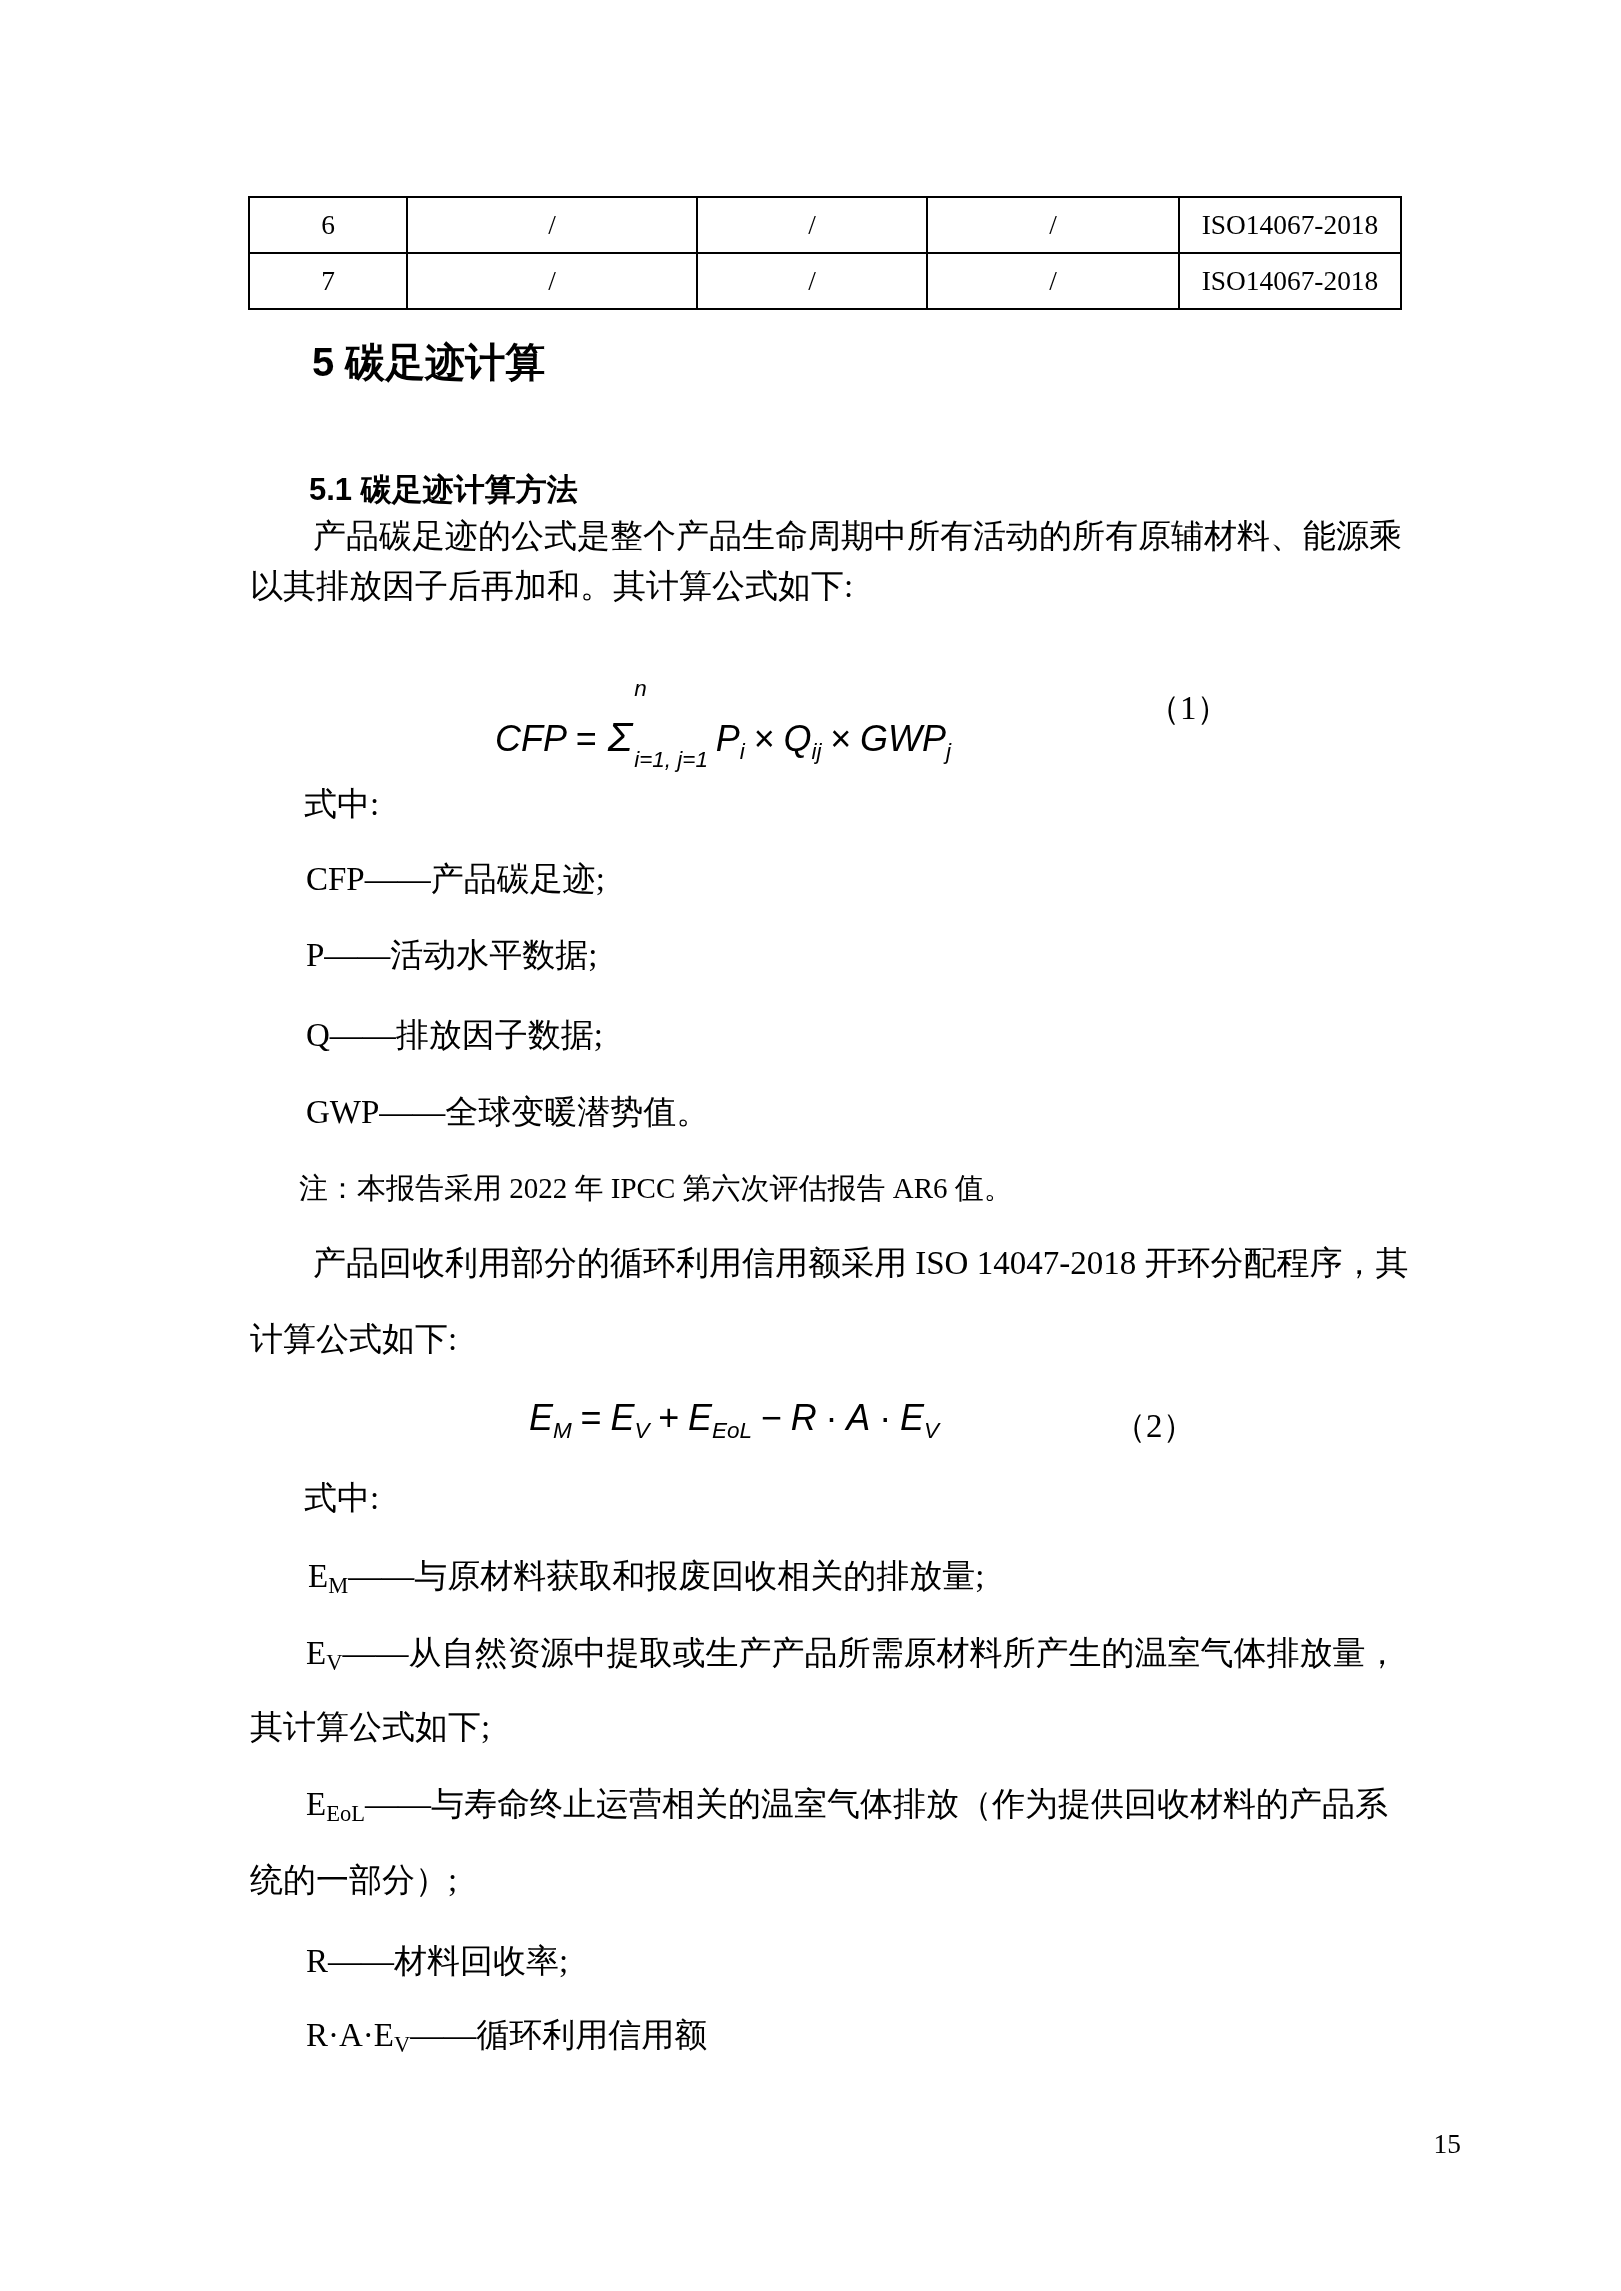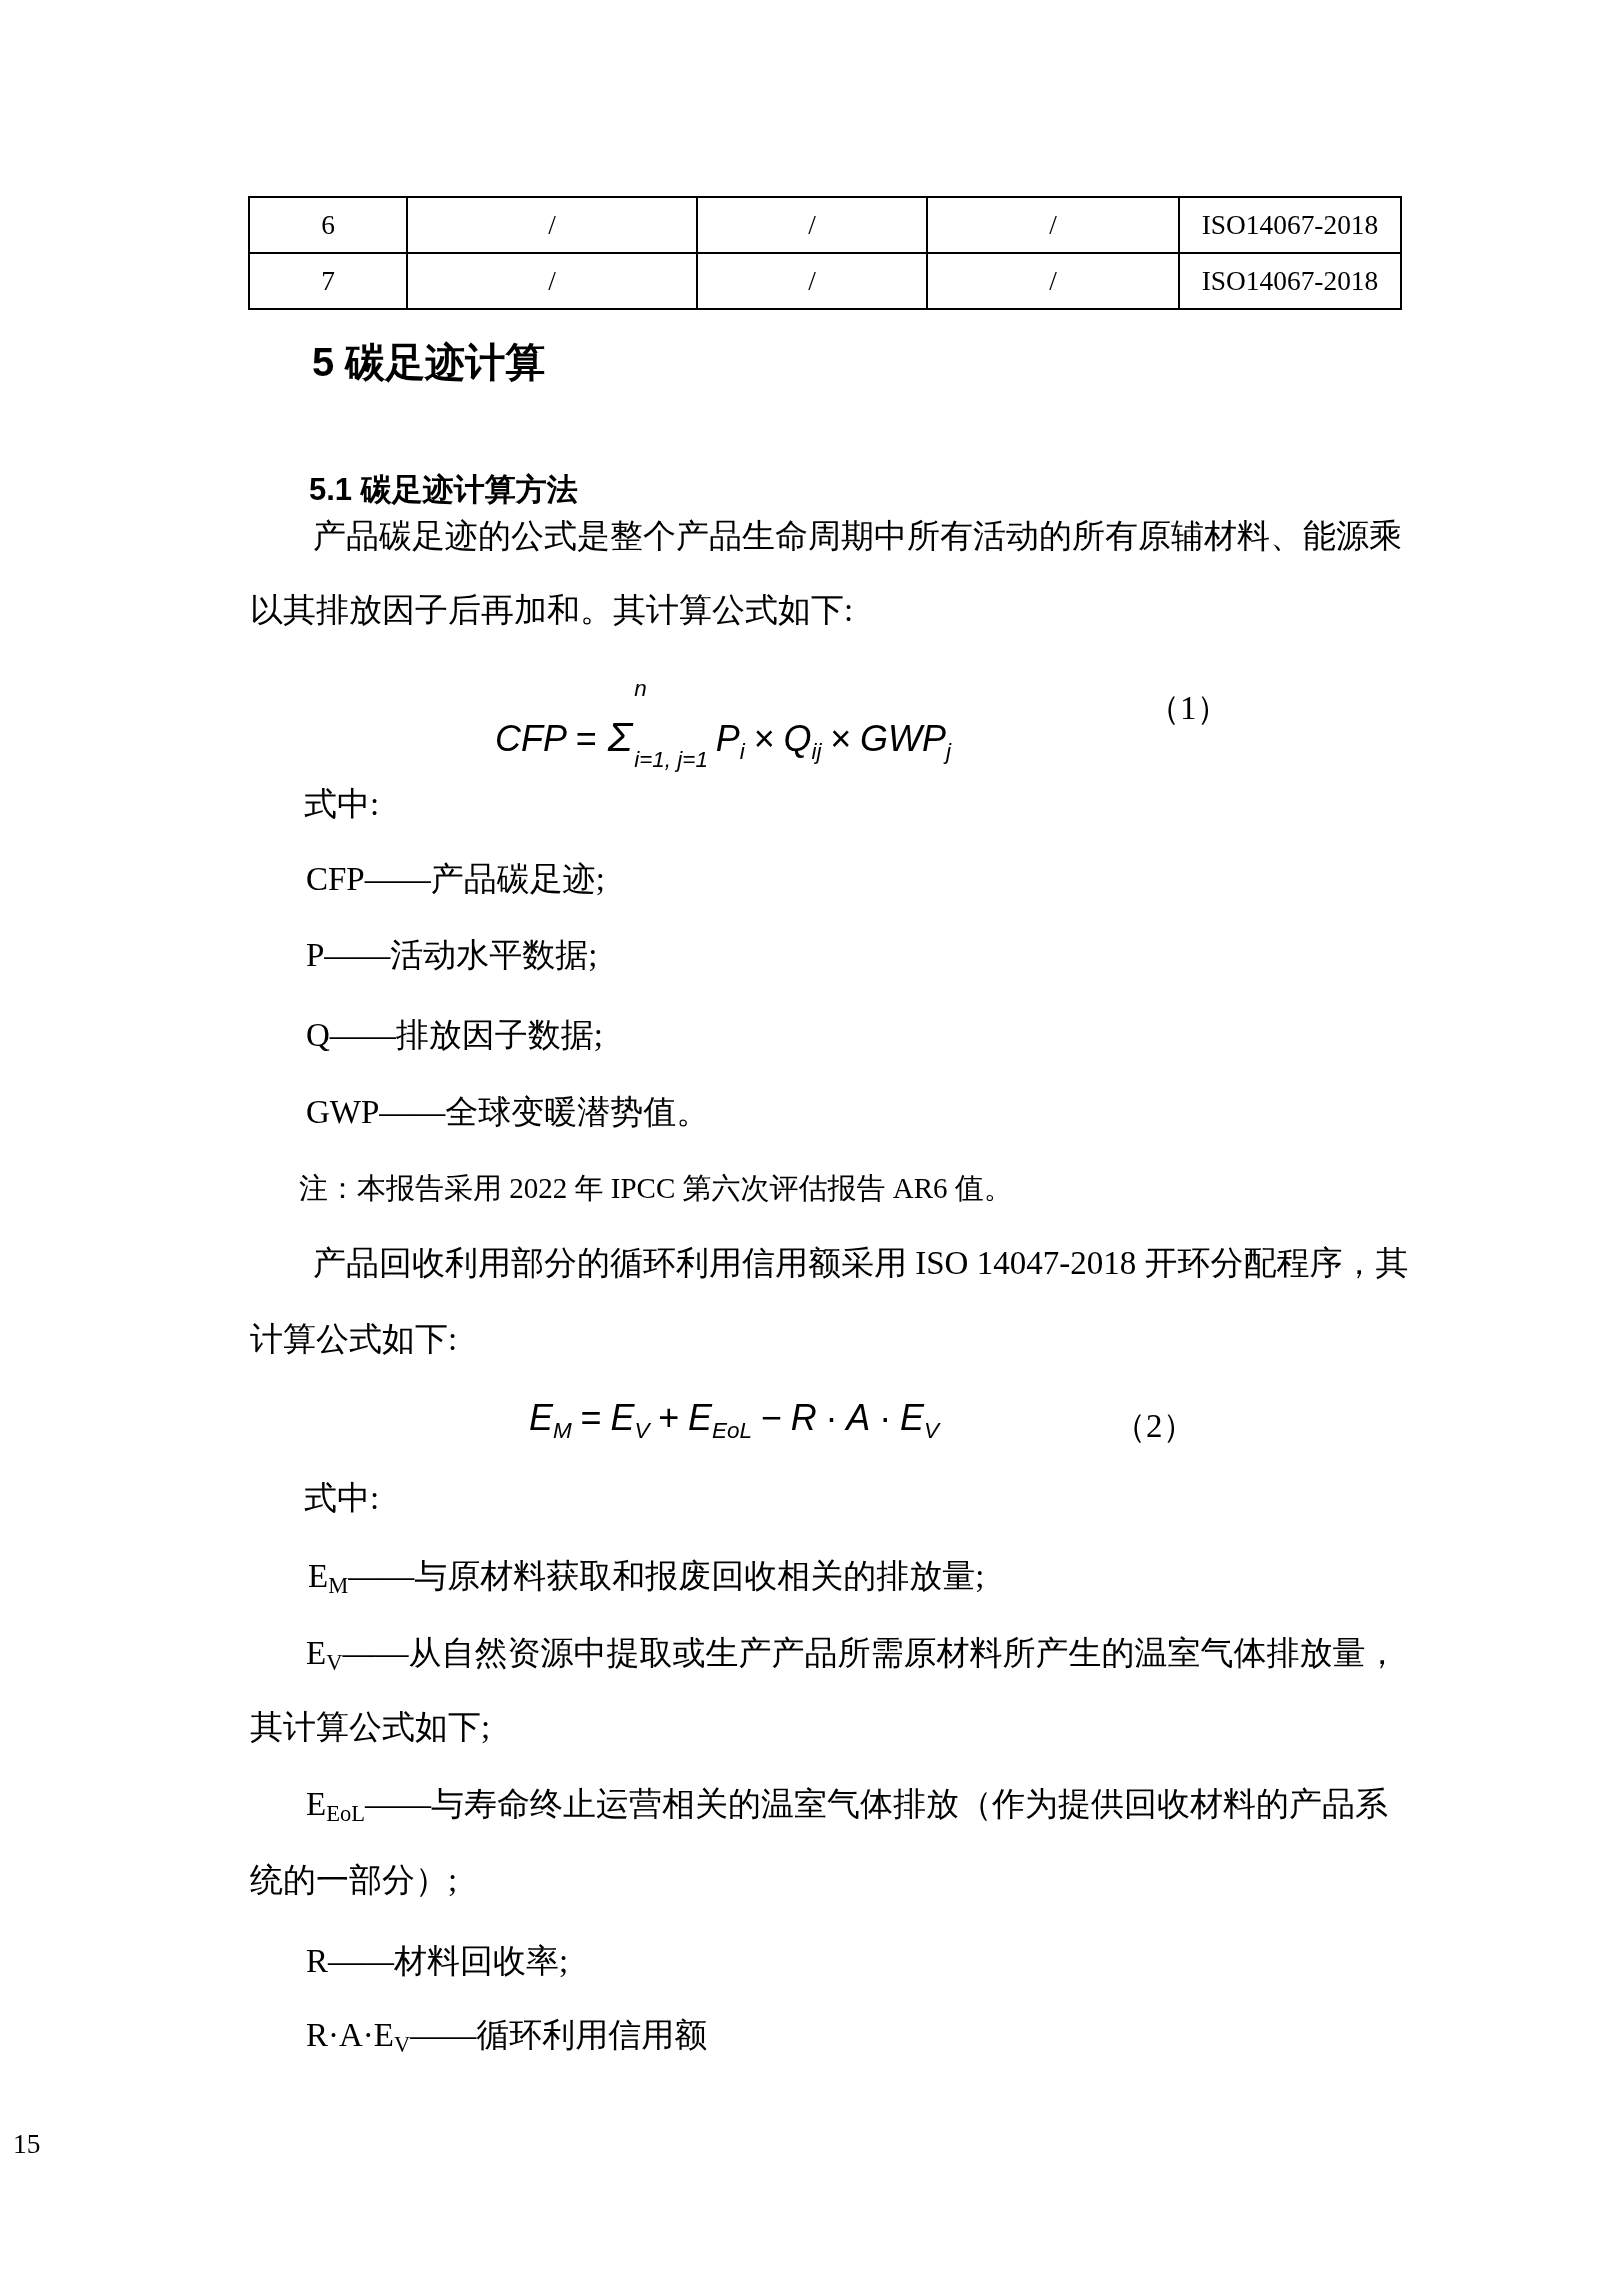--- a/index.html
+++ b/index.html
@@ -58,21 +58,21 @@
     line-height:1;text-align:left;margin:0 7.8px 0 2px;
   }
   .supsub .ss-sup{display:block;font-size:22.5px;font-style:italic;margin-bottom:2px;}
   .supsub .ss-sub{display:block;font-size:22.5px;font-style:italic;margin-top:48px;}
   .formula-label{
     position:absolute;font-size:33px;white-space:nowrap;
   }
   
   .page-num{
     position:absolute;left:0;top:2129px;width:1461px;
-    text-align:left;font-size:27.4px;margin-left:13px;
+    text-align:right;font-size:27.4px;
   }
 </style>
 </head>
 <body>
 
 <div class="page">
 
   <div class="doc-table-wrap">
     <table class="doc-table">
       <colgroup>
@@ -98,21 +98,21 @@
         <td>ISO14067-2018</td>
       </tr>
     </tbody>
       </table>
   </div>
 
   <div class="h1">5 碳足迹计算</div>
   <div class="h2">5.1 碳足迹计算方法</div>
 
   <div class="line" style="left:313px;top:518px">产品碳足迹的公式是整个产品生命周期中所有活动的所有原辅材料、能源乘</div>
-  <div class="line" style="left:250px;top:592px">以其排放因子后再加和。其计算公式如下:</div>
+  <div class="line" style="left:250px;top:568px">以其排放因子后再加和。其计算公式如下:</div>
 
   <div class="formula" style="left:495px;top:678px">
     <span class="it">CFP</span><span class="op">=</span><span class="sigma">Σ</span><span class="supsub"><span class="ss-sup">n</span><span class="ss-sub">i=1, j=1</span></span><span class="it">P</span><span class="fsub">i</span><span class="op">×</span><span class="it">Q</span><span class="fsub">ij</span><span class="op">×</span><span class="it">GWP</span><span class="fsub">j</span>
   </div>
   <div class="formula-label" style="left:1147px;top:686px">（1）</div>
 
   <div class="line" style="left:304px;top:786px">式中:</div>
   <div class="line" style="left:306px;top:861px">CFP——产品碳足迹;</div>
   <div class="line" style="left:306px;top:937px">P——活动水平数据;</div>
   <div class="line" style="left:306px;top:1017px">Q——排放因子数据;</div>

